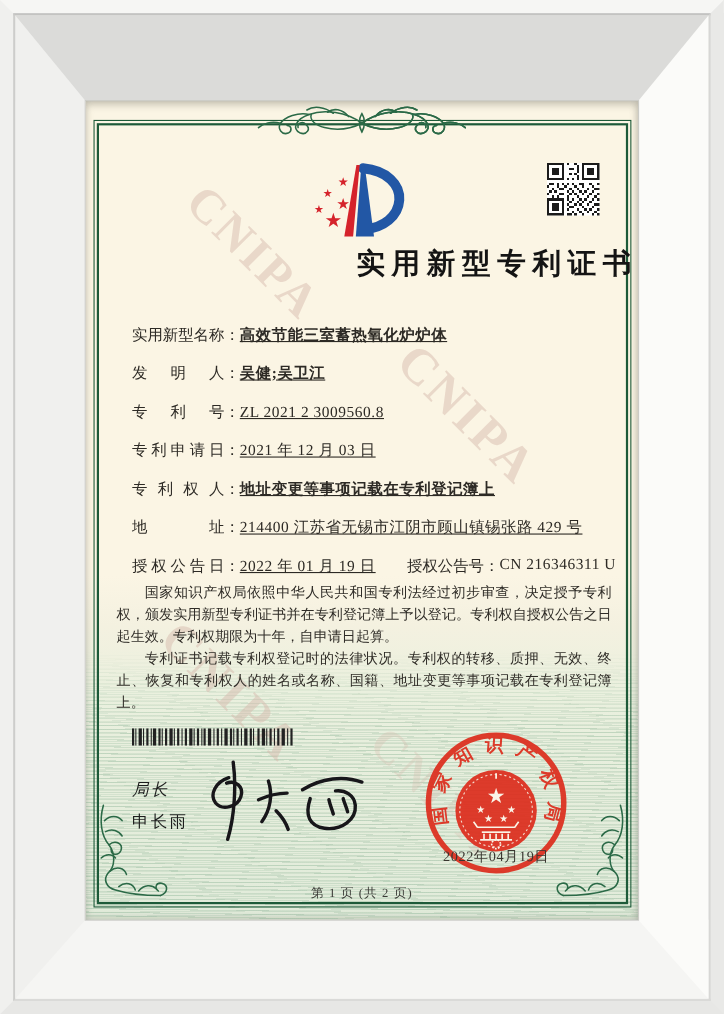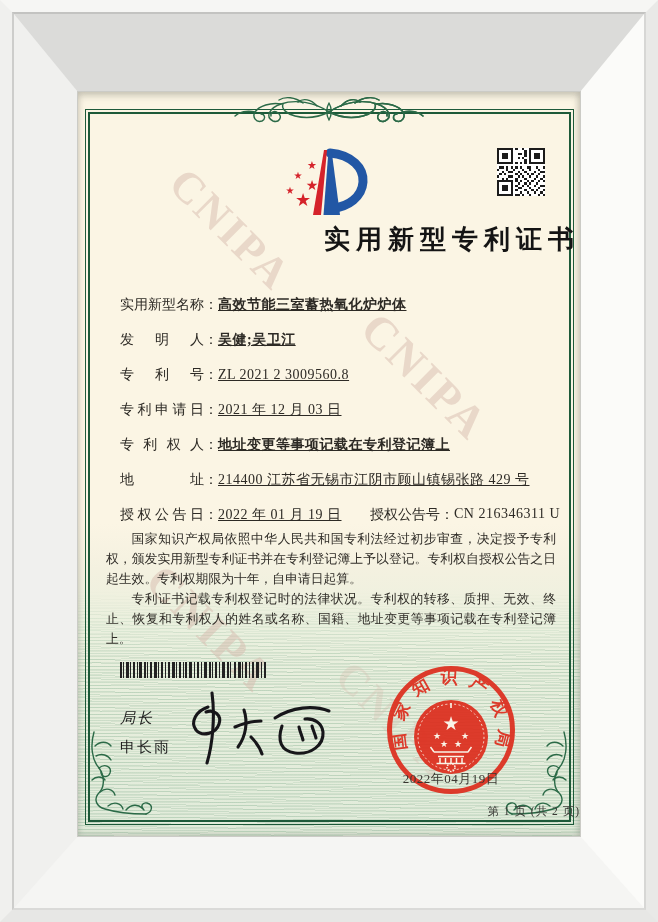--- a/index.html
+++ b/index.html
@@ -54,21 +54,21 @@
          color:#2f2c27;text-align:justify;z-index:3;}
   .paras p{margin:0;text-indent:2em;}
   .barcode{position:absolute;left:42px;top:570px;width:147px;height:16px;z-index:3;}
   .signer{position:absolute;left:42px;font-size:15px;letter-spacing:2px;color:#1d1d1d;z-index:3;
           font-family:"Liberation Sans","DejaVu Sans",sans-serif;}
   .signer.t1{top:617px;font-style:italic;}
   .signer.t2{top:646px;}
   .signature{position:absolute;left:100px;top:593px;width:170px;height:85px;z-index:4;}
   .seal{position:absolute;left:303px;top:568px;width:140px;height:140px;z-index:4;}
   .seal text{font-family:"Liberation Serif","DejaVu Serif",serif;}
-  .footer{position:absolute;left:0;right:0;top:712px;text-align:right;font-size:11.5px;
+  .footer{position:absolute;left:0;right:0;top:712px;text-align:center;font-size:11.5px;
           letter-spacing:1px;color:#3a3a36;z-index:3;}
   .green-draw{stroke:#2b6a47;fill:none;stroke-width:1.4;stroke-linecap:round;}
 </style>
 </head>
 <body>
 
 <div class="photo">
   <div class="frame-edge"></div>
   <div class="frame-groove"></div>
   <div class="frame-face"></div>

